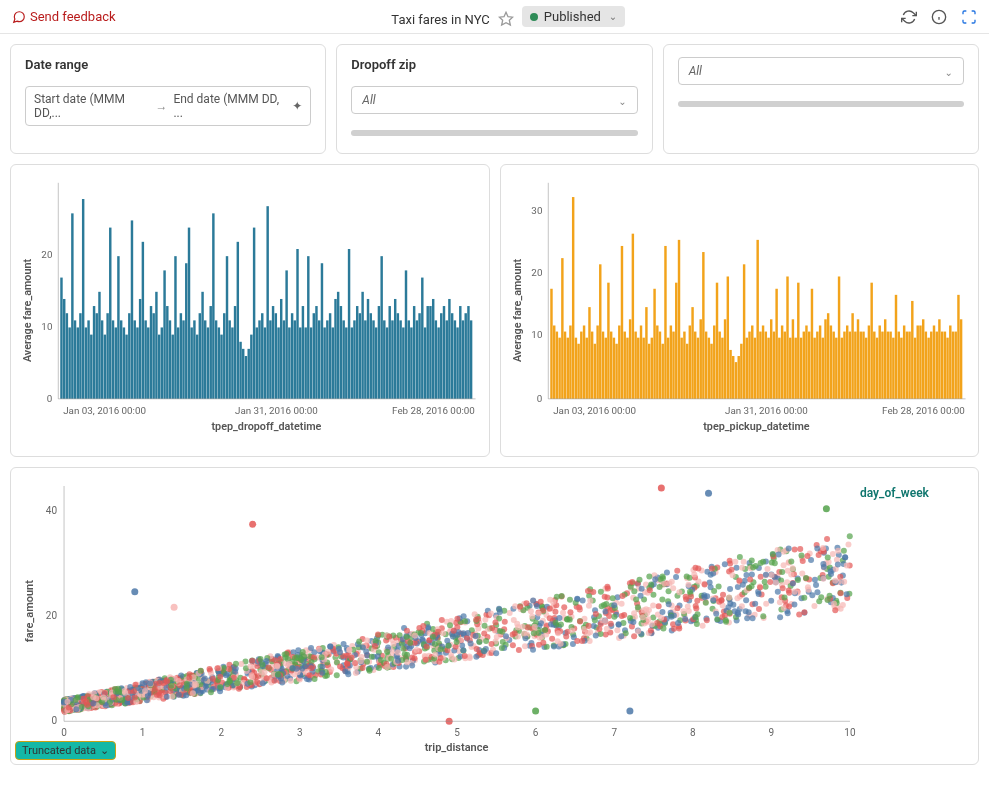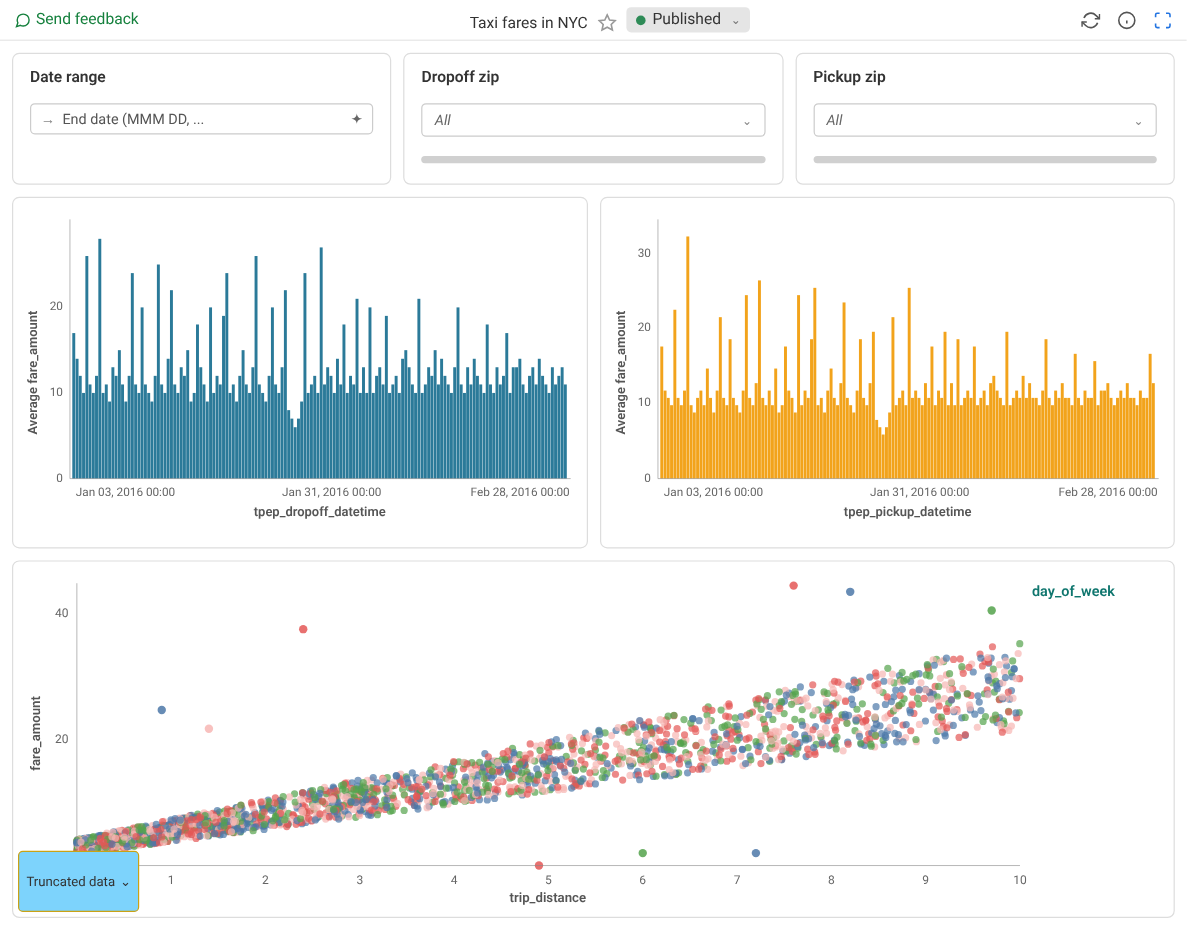--- a/index.html
+++ b/index.html
@@ -1,18 +1,18 @@
 <!DOCTYPE html>
 <html><head>
 <meta charset="utf-8">
 <style>
   * { box-sizing: border-box; margin: 0; padding: 0; }
   body { font-family: -apple-system, BlinkMacSystemFont, "Segoe UI", Roboto, sans-serif; font-size: 13px; color: #333; background: #fff; width: 989px; }
   .topbar { display: flex; align-items: center; padding: 6px 12px; border-bottom: 1px solid #e5e5e5; }
-  .feedback-link { color: #15803d; display: flex; align-items: center; gap: 4px; cursor: pointer; }
+  .feedback-link { color: #b91c1c; display: flex; align-items: center; gap: 4px; cursor: pointer; }
   .feedback-link svg { width: 14px; height: 14px; }
   .title-group { margin: 0 auto; display: flex; align-items: flex-end; gap: 8px; }
   .title-text { font-weight: 400; }
   .star-icon { color: #999; width: 16px; height: 16px; cursor: pointer; }
   .status-pill { display: flex; align-items: center; gap: 6px; background: #e5e5e5; padding: 3px 8px; border-radius: 4px; cursor: pointer; }
   .status-dot { width: 8px; height: 8px; border-radius: 50%; background: #2e8b57; }
   .pill-chevron { color: #777; font-size: 10px; margin-left: 2px; }
   .top-actions { display: flex; gap: 14px; align-items: center; }
   .top-actions svg { width: 16px; height: 16px; color: #555; cursor: pointer; }
   .filters-row { display: flex; gap: 10px; padding: 10px; }
@@ -29,21 +29,21 @@
   .chart-card svg { display: block; width: 100%; }
   .axis-text { font-size: 10px; fill: #666; }
   .axis-label { font-size: 11px; fill: #555; font-weight: 600; }
   .scatter-card { margin: 0 10px 10px; border: 1px solid #ddd; border-radius: 6px; padding: 8px; position: relative; }
   .scatter-wrap { display: flex; }
   .scatter-svg { flex: 1; }
   .legend { width: 110px; font-size: 12px; padding-top: 10px; }
   .legend-title { font-weight: 600; margin-bottom: 6px; font-size: 12px; color: #0f766e; }
   .legend-item { display: flex; align-items: center; gap: 6px; margin-bottom: 4px; cursor: pointer; }
   .legend-dot { width: 10px; height: 10px; border-radius: 50%; }
-  .truncated-badge { position: absolute; left: 4px; bottom: 4px; background: #7dd3fc; border: 1px solid #c9a215; border-radius: 4px; padding: 18px 6px; font-size: 11px; display: flex; align-items: center; gap: 4px; cursor: pointer; }
+  .truncated-badge { position: absolute; left: 4px; bottom: 4px; background: #14b8a6; border: 1px solid #c9a215; border-radius: 4px; padding: 2px 6px; font-size: 11px; display: flex; align-items: center; gap: 4px; cursor: pointer; }
 </style>
 </head>
 <body>
 
 <div class="topbar">
   <a class="feedback-link">
     <svg viewBox="0 0 24 24" fill="none" stroke="currentColor" stroke-width="2">
         <path d="M21 11.5a8.38 8.38 0 0 1-8.5 8.5 8.5 8.5 0 0 1-3.9-.95L3 21l1.95-5.6A8.38 8.38 0 0 1 4 11.5 8.5 8.5 0 0 1 12.5 3 8.38 8.38 0 0 1 21 11.5z"></path>
       </svg>
     <span>Send feedback</span>
@@ -73,35 +73,35 @@
     <svg viewBox="0 0 24 24" fill="none" stroke="#2374e1" stroke-width="2">
         <path d="M8 3H5a2 2 0 0 0-2 2v3M16 3h3a2 2 0 0 1 2 2v3M8 21H5a2 2 0 0 1-2-2v-3M16 21h3a2 2 0 0 0 2-2v-3"></path>
       </svg>
   </div>
 </div>
 
 <div class="filters-row">
   <div class="filter-card">
     <div class="label">Date range</div>
     <div class="date-input">
+      <span>Start date (MMM DD,...</span>
       <span class="mid-arrow">→</span>
       <span>End date (MMM DD, ...</span>
       <span class="sparkle">✦</span>
     </div>
   </div>
   <div class="filter-card">
     <div class="label">Dropoff zip</div>
     <div class="select">
       <span>All</span>
       <span class="chev">⌄</span>
     </div>
     <div class="scrubber"></div>
   </div>
   <div class="filter-card">
-    <div class="label">Pickup zip</div>
     <div class="select">
       <span>All</span>
       <span class="chev">⌄</span>
     </div>
     <div class="scrubber"></div>
   </div>
 </div>
 
 <div class="charts-row">
   <div class="chart-card">

